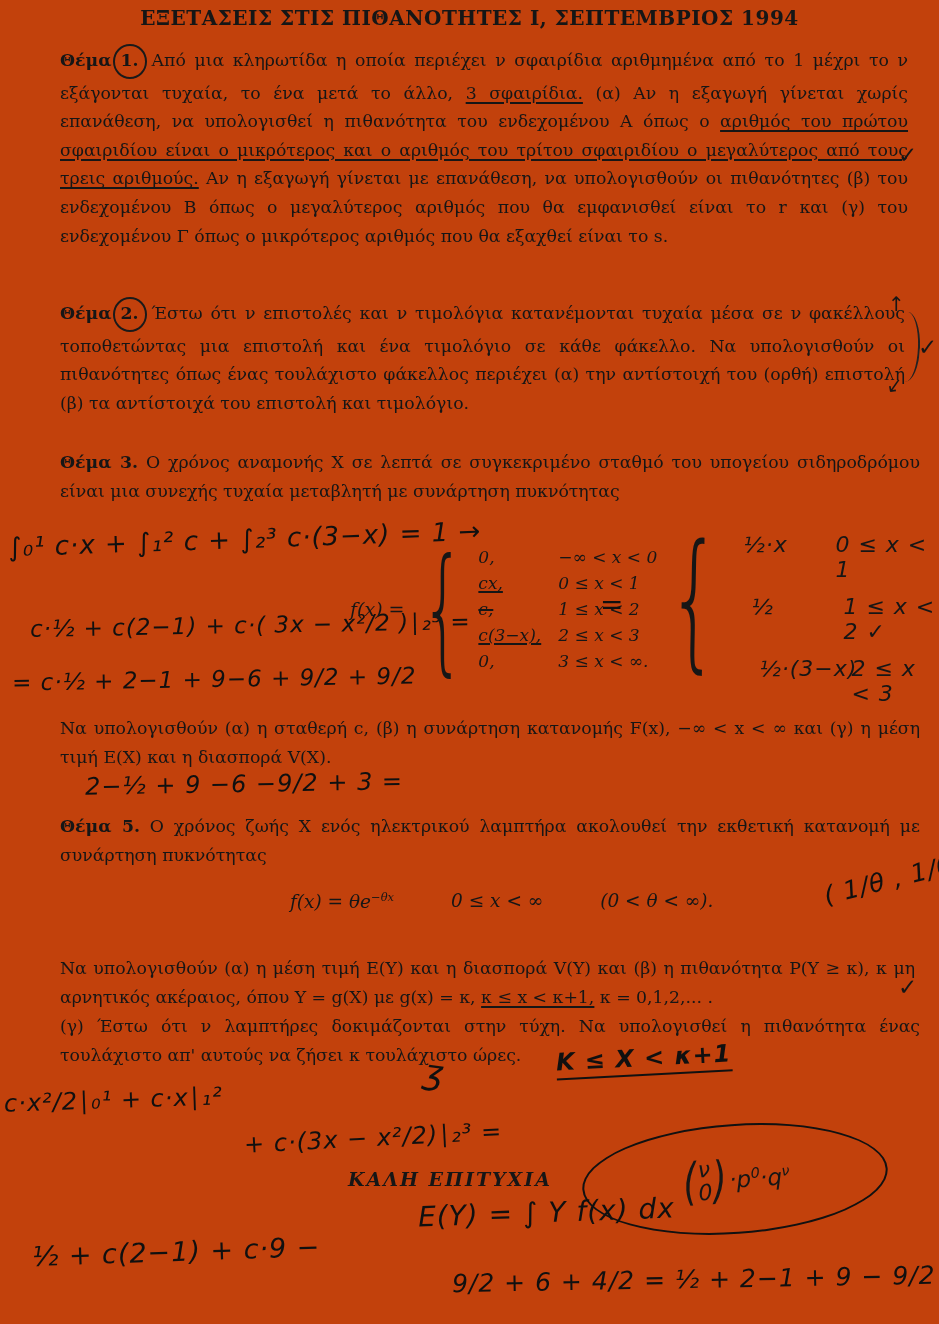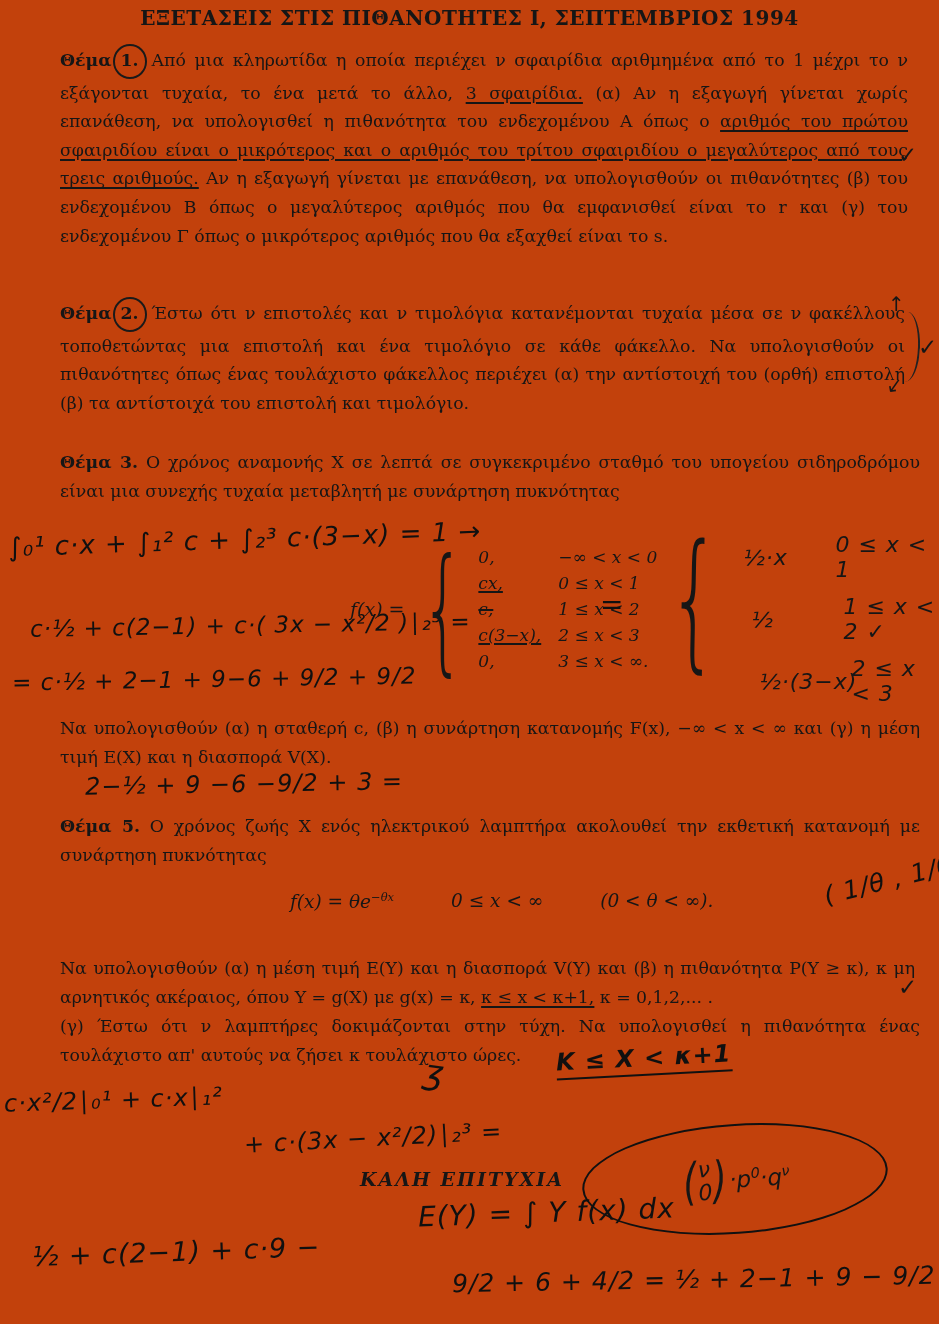--- a/index.html
+++ b/index.html
@@ -29,21 +29,21 @@
   .hw-int1{left:8px;top:524px;font-size:26px;transform:rotate(-2deg);}
   .hw-int2{left:30px;top:612px;font-size:23px;transform:rotate(-1deg);}
   .hw-int3{left:12px;top:666px;font-size:23px;transform:rotate(-1deg);}
   .hw-eq{left:600px;top:588px;font-size:28px;}
   .hwpw{position:absolute;left:646px;top:524px;display:flex;}
   .hw-brace{font-family:"DejaVu Sans",sans-serif;font-weight:100;font-size:150px;
             line-height:150px;transform:scaleX(.55) rotate(2deg);}
   .hwpw-rows{display:flex;flex-direction:column;gap:12px;margin:8px 0 0 2px;
              font-size:22px;font-style:italic;font-family:"DejaVu Sans",sans-serif;
              letter-spacing:1px;}
-  .hwpw-row{display:flex;align-items:center;}
+  .hwpw-row{display:flex;}
   .hwpw-row .val{min-width:92px;}
   .hwpw-row:nth-child(2){margin-left:8px;}
   .hwpw-row:nth-child(3){margin-left:16px;}
   .hw-sum{left:85px;top:770px;font-size:24px;transform:rotate(-1deg);}
   .hw-theta{left:822px;top:862px;font-size:25px;transform:rotate(-14deg);}
   .hw-kappa{left:556px;top:1044px;font-size:24px;font-weight:bold;
             border-bottom:2.5px solid #111;transform:rotate(-3deg);padding-bottom:2px;}
   .hw-eval1{left:4px;top:1086px;font-size:24px;transform:rotate(-2deg);}
   .hw-eval2{left:244px;top:1124px;font-size:24px;transform:rotate(-3deg);}
   .hw-squiggle{left:424px;top:1052px;font-size:34px;transform:rotate(8deg);}
@@ -57,21 +57,21 @@
   .c4{left:898px;top:974px;}
   .arrow{position:absolute;font-family:"DejaVu Sans",sans-serif;font-size:20px;}
   .a-up{left:888px;top:292px;}
   .a-down{left:886px;top:374px;transform:rotate(35deg);}
   .curve{position:absolute;left:902px;top:312px;width:16px;height:70px;
          border-right:2px solid #222;border-radius:0 14px 14px 0/0 36px 36px 0;
          transform:rotate(2deg);}
   .formula{position:absolute;left:290px;top:890px;display:flex;gap:57px;
            font-style:italic;font-size:18.5px;}
   .instruction{position:absolute;left:237px;top:1099px;font-weight:bold;font-size:17.5px;}
-  .wish{position:absolute;left:360px;top:1168px;font-weight:bold;font-style:italic;
+  .wish{position:absolute;left:348px;top:1168px;font-weight:bold;font-style:italic;
         font-size:19px;letter-spacing:2px;}
   .circle-note{position:absolute;left:582px;top:1124px;width:302px;height:106px;
                border:2.5px solid #111;border-radius:50%;transform:rotate(-4deg);
                display:flex;align-items:center;justify-content:center;
                font-family:"DejaVu Sans",sans-serif;font-style:italic;font-size:23px;}
   .paren{font-weight:100;font-size:50px;line-height:1;transform:scaleX(.7);}
   .binom{display:inline-flex;flex-direction:column;align-items:center;line-height:1.05;
          font-size:22px;margin:0 -2px;}
   sup{font-size:.62em;}
 </style>

